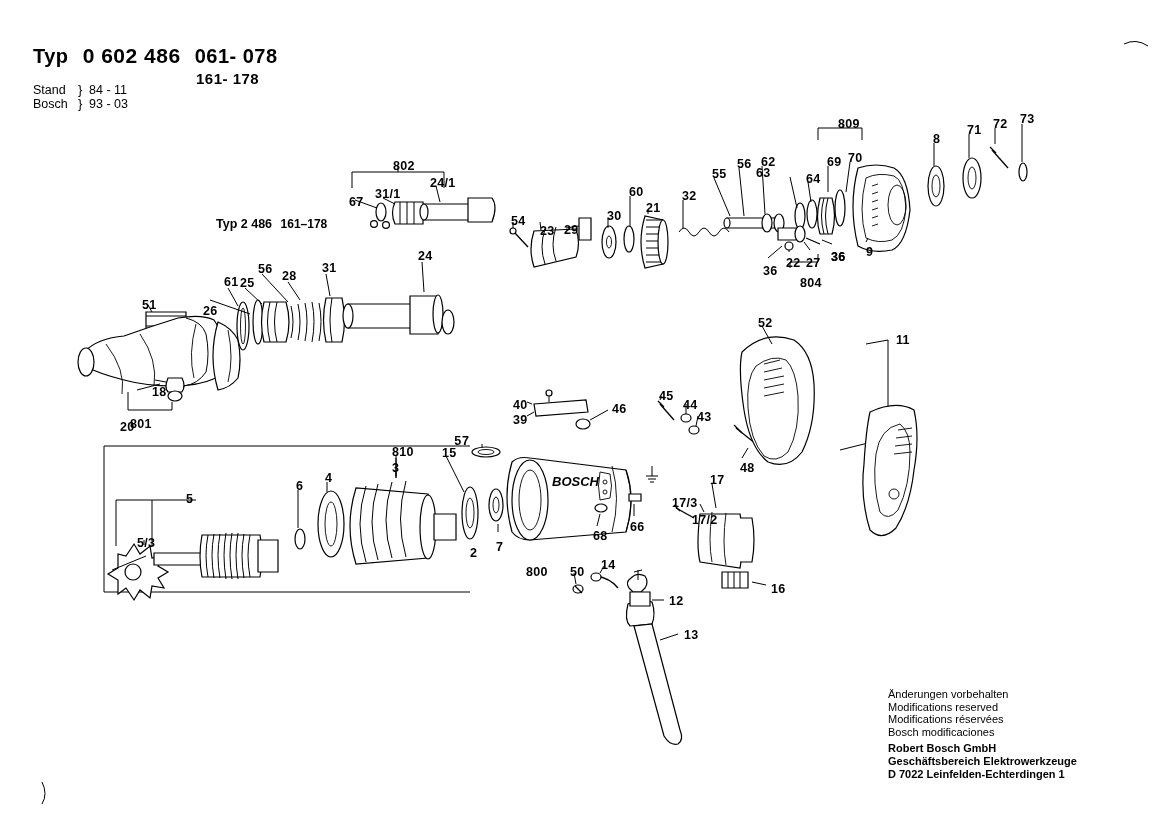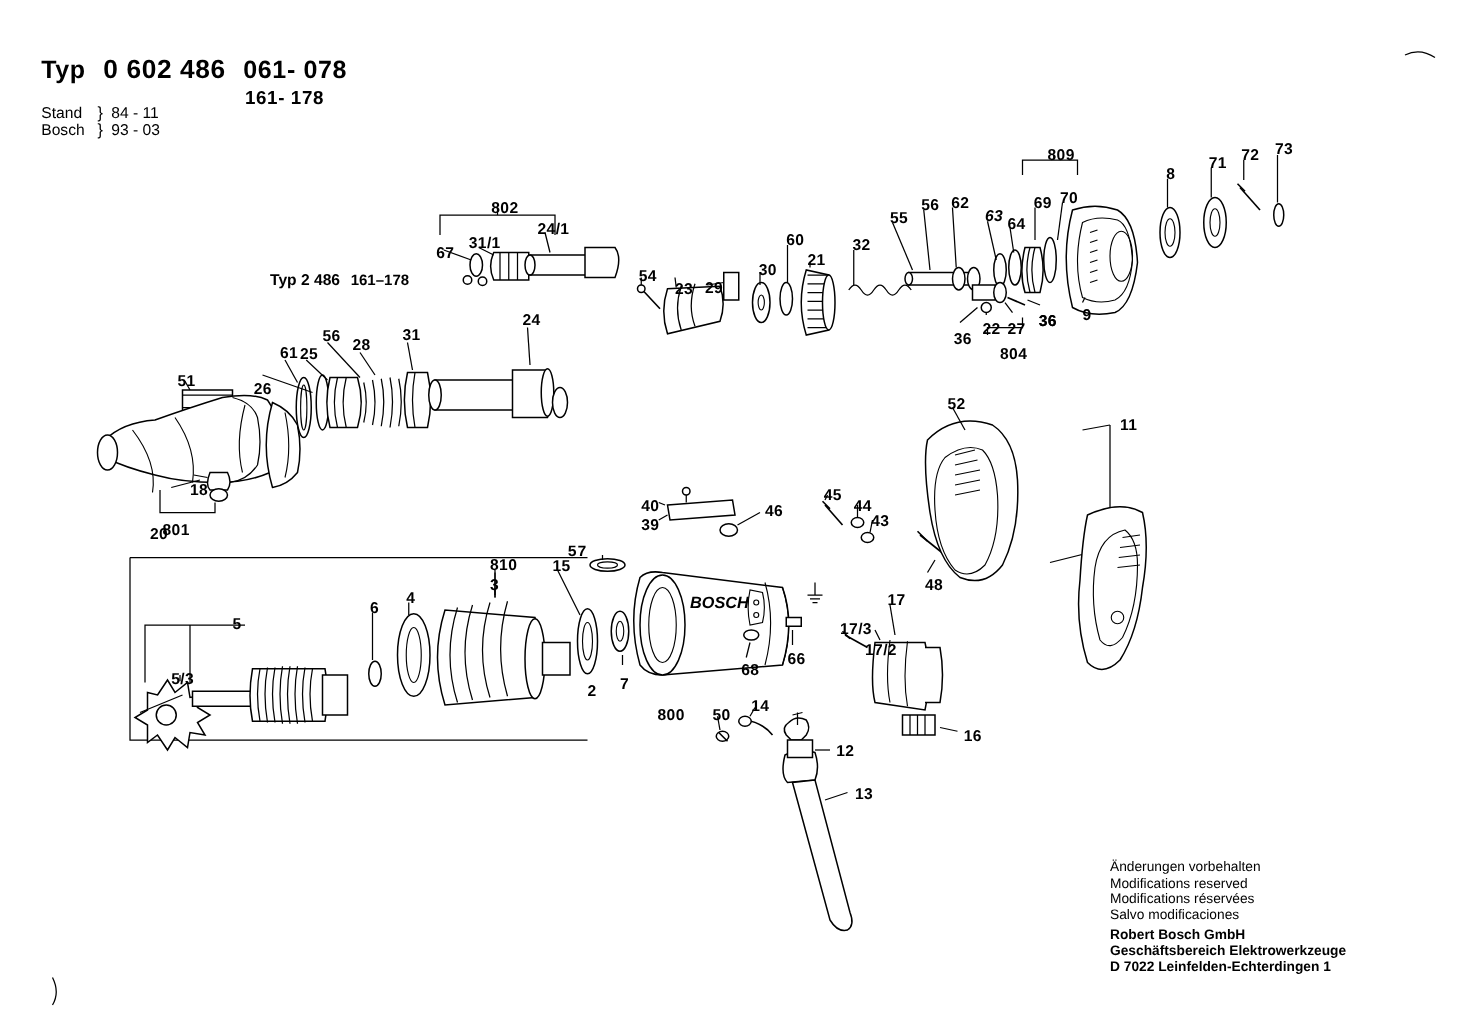--- a/index.html
+++ b/index.html
@@ -45,21 +45,21 @@
 
   <div class="typ2486">
     <span>Typ 2 486</span>
     <span class="sub" style="margin-left:5px;">161–178</span>
   </div>
 
   <div class="footer">
     <div>Änderungen vorbehalten</div>
     <div>Modifications reserved</div>
     <div>Modifications réservées</div>
-    <div>Salvo modificaciones</div>
+    <div>Bosch modificaciones</div>
     <div style="height:4px"></div>
     <div><b>Robert Bosch GmbH</b></div>
     <div><b>Geschäftsbereich Elektrowerkzeuge</b></div>
     <div><b>D 7022 Leinfelden-Echterdingen 1</b></div>
   </div>
 
   <svg width="1169" height="826" viewBox="0 0 1169 826">
 
     <path class="ln" d="M1124,44 q12,-6 24,2"></path>
     <path class="ln" d="M42,782 q6,12 0,22"></path>
@@ -413,21 +413,21 @@
       <span class="t num" style="left: 511px; top: 215px;">54</span>
       <span class="t num" style="left: 540px; top: 225px;">23</span>
       <span class="t num" style="left: 564px; top: 224px;">29</span>
       <span class="t num" style="left: 607px; top: 210px;">30</span>
       <span class="t num" style="left: 629px; top: 186px;">60</span>
       <span class="t num" style="left: 646px; top: 202px;">21</span>
       <span class="t num" style="left: 682px; top: 190px;">32</span>
       <span class="t num" style="left: 712px; top: 168px;">55</span>
       <span class="t num" style="left: 737px; top: 158px;">56</span>
       <span class="t num" style="left: 761px; top: 156px;">62</span>
-      <span class="t num" style="left: 788px; top: 167px; font-style: italic;">63</span>
+      <span class="t num" style="left: 756px; top: 167px;">63</span>
       <span class="t num" style="left: 806px; top: 173px;">64</span>
       <span class="t num" style="left: 827px; top: 156px;">69</span>
       <span class="t num" style="left: 848px; top: 152px;">70</span>
       <span class="t num" style="left: 838px; top: 118px;">809</span>
       <span class="t num" style="left: 933px; top: 133px;">8</span>
       <span class="t num" style="left: 967px; top: 124px;">71</span>
       <span class="t num" style="left: 993px; top: 118px;">72</span>
       <span class="t num" style="left: 1020px; top: 113px;">73</span>
       <span class="t num" style="left: 866px; top: 246px;">9</span>
       <span class="t num" style="left: 763px; top: 265px;">36</span>

